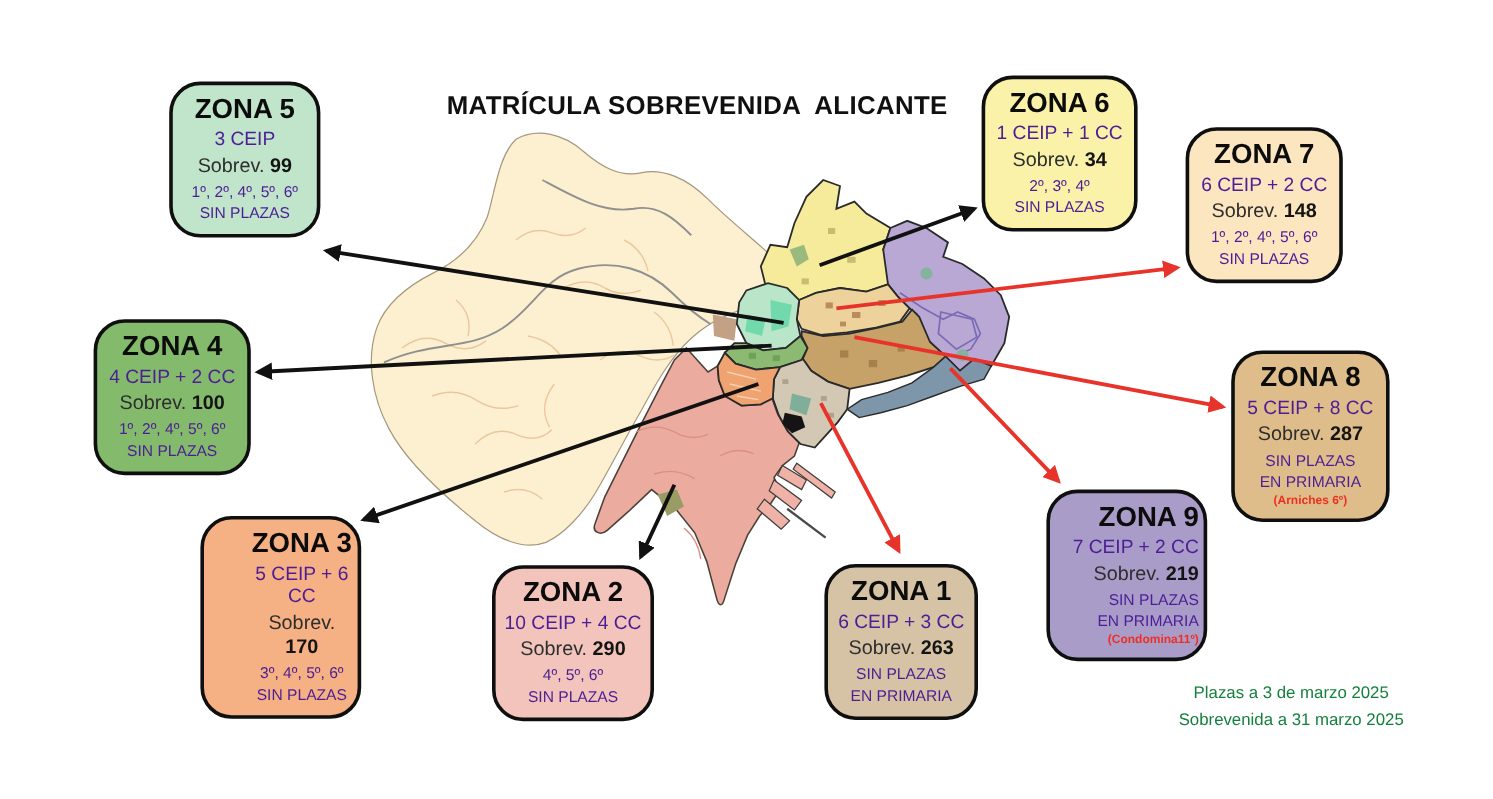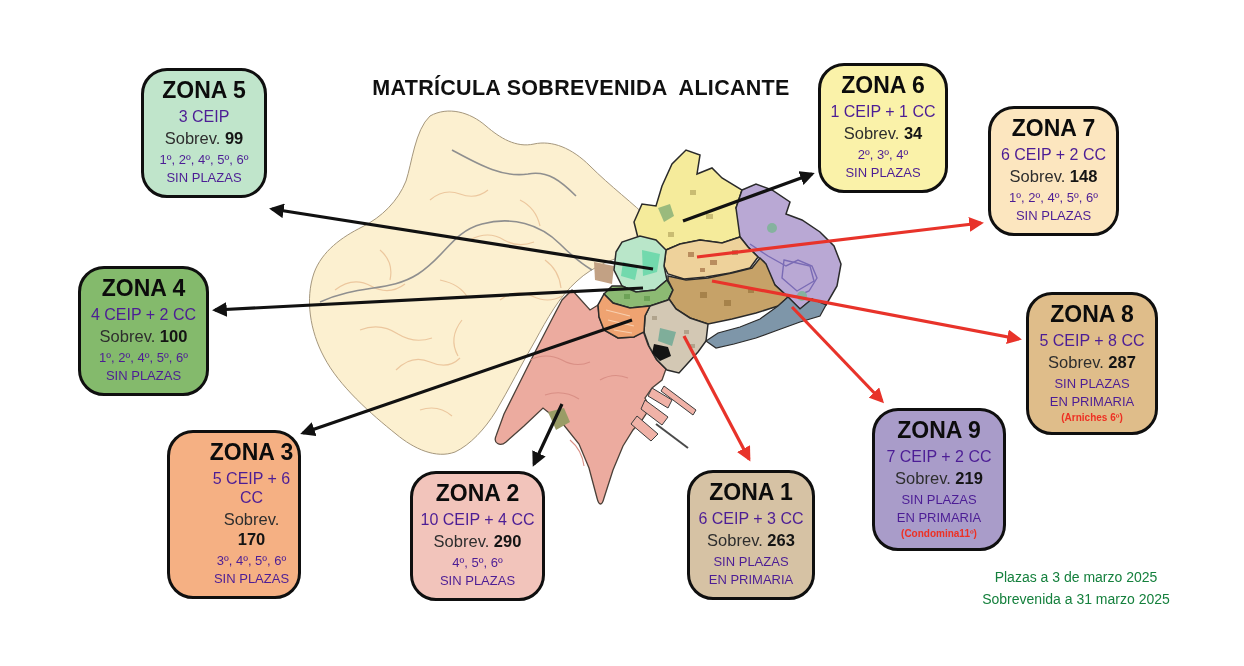--- a/index.html
+++ b/index.html
@@ -18,21 +18,21 @@
   .zone-sobrev b{color:#141414;}
   .zone-red{font-size:13px;font-weight:normal;color:#4c1d95;margin-top:3px;line-height:1.2;}
   .zone-note{font-size:10px;font-weight:bold;color:#ee3023;margin-top:2px;line-height:1.1;}
   .zone-note:empty{display:none;}
 
   .pos-z5{left:141px;top:68px;width:126px;}
   .pos-z4{left:78px;top:266px;width:131px;}
   .pos-z3{left:167px;top:430px;width:134px;}
   .pos-z2{left:410px;top:471px;width:135px;}
   .pos-z1{left:687px;top:470px;width:128px;}
-  .pos-z9{left:872px;top:408px;width:134px;}
+  .pos-z9{left:872px;top:408px;width:134px;text-align:right;}
   .pos-z8{left:1026px;top:292px;width:132px;}
   .pos-z7{left:988px;top:106px;width:131px;}
   .pos-z6{left:818px;top:63px;width:130px;}
 
   .footer{position:absolute;left:952px;top:566px;width:248px;text-align:center;
           font-size:14px;color:#15803d;line-height:1.6;}
 </style>
 </head>
 <body>
 

